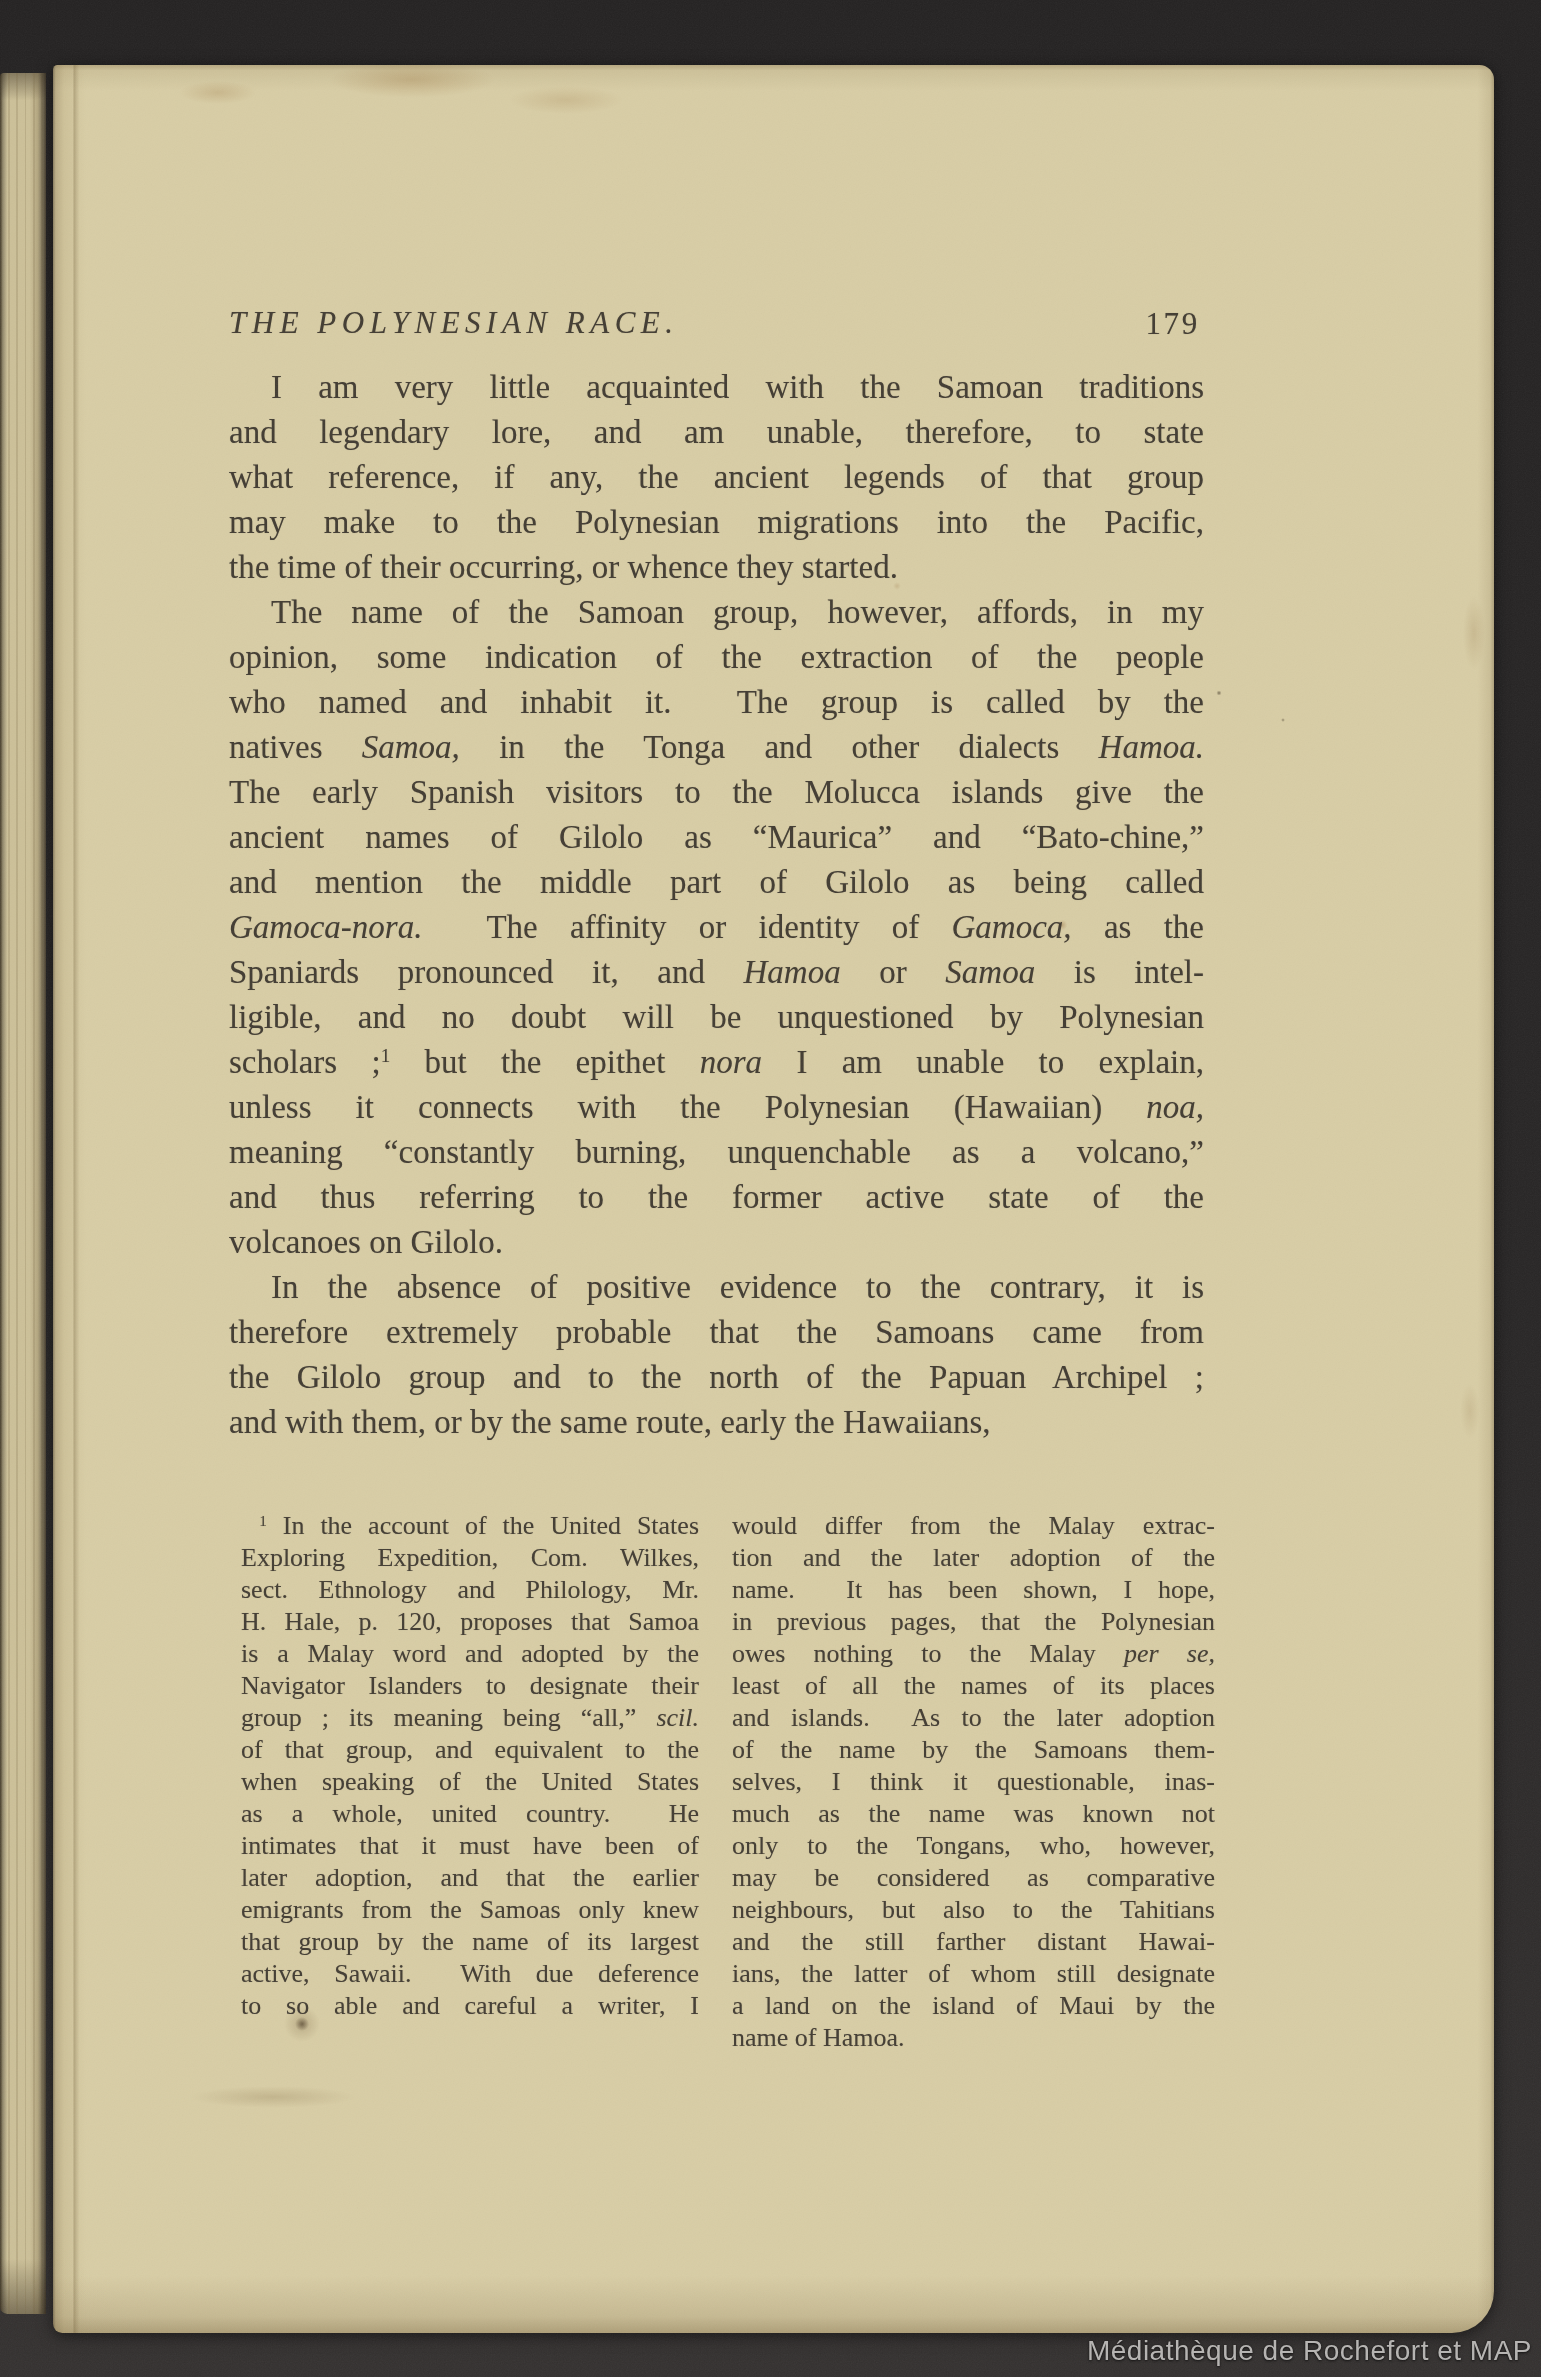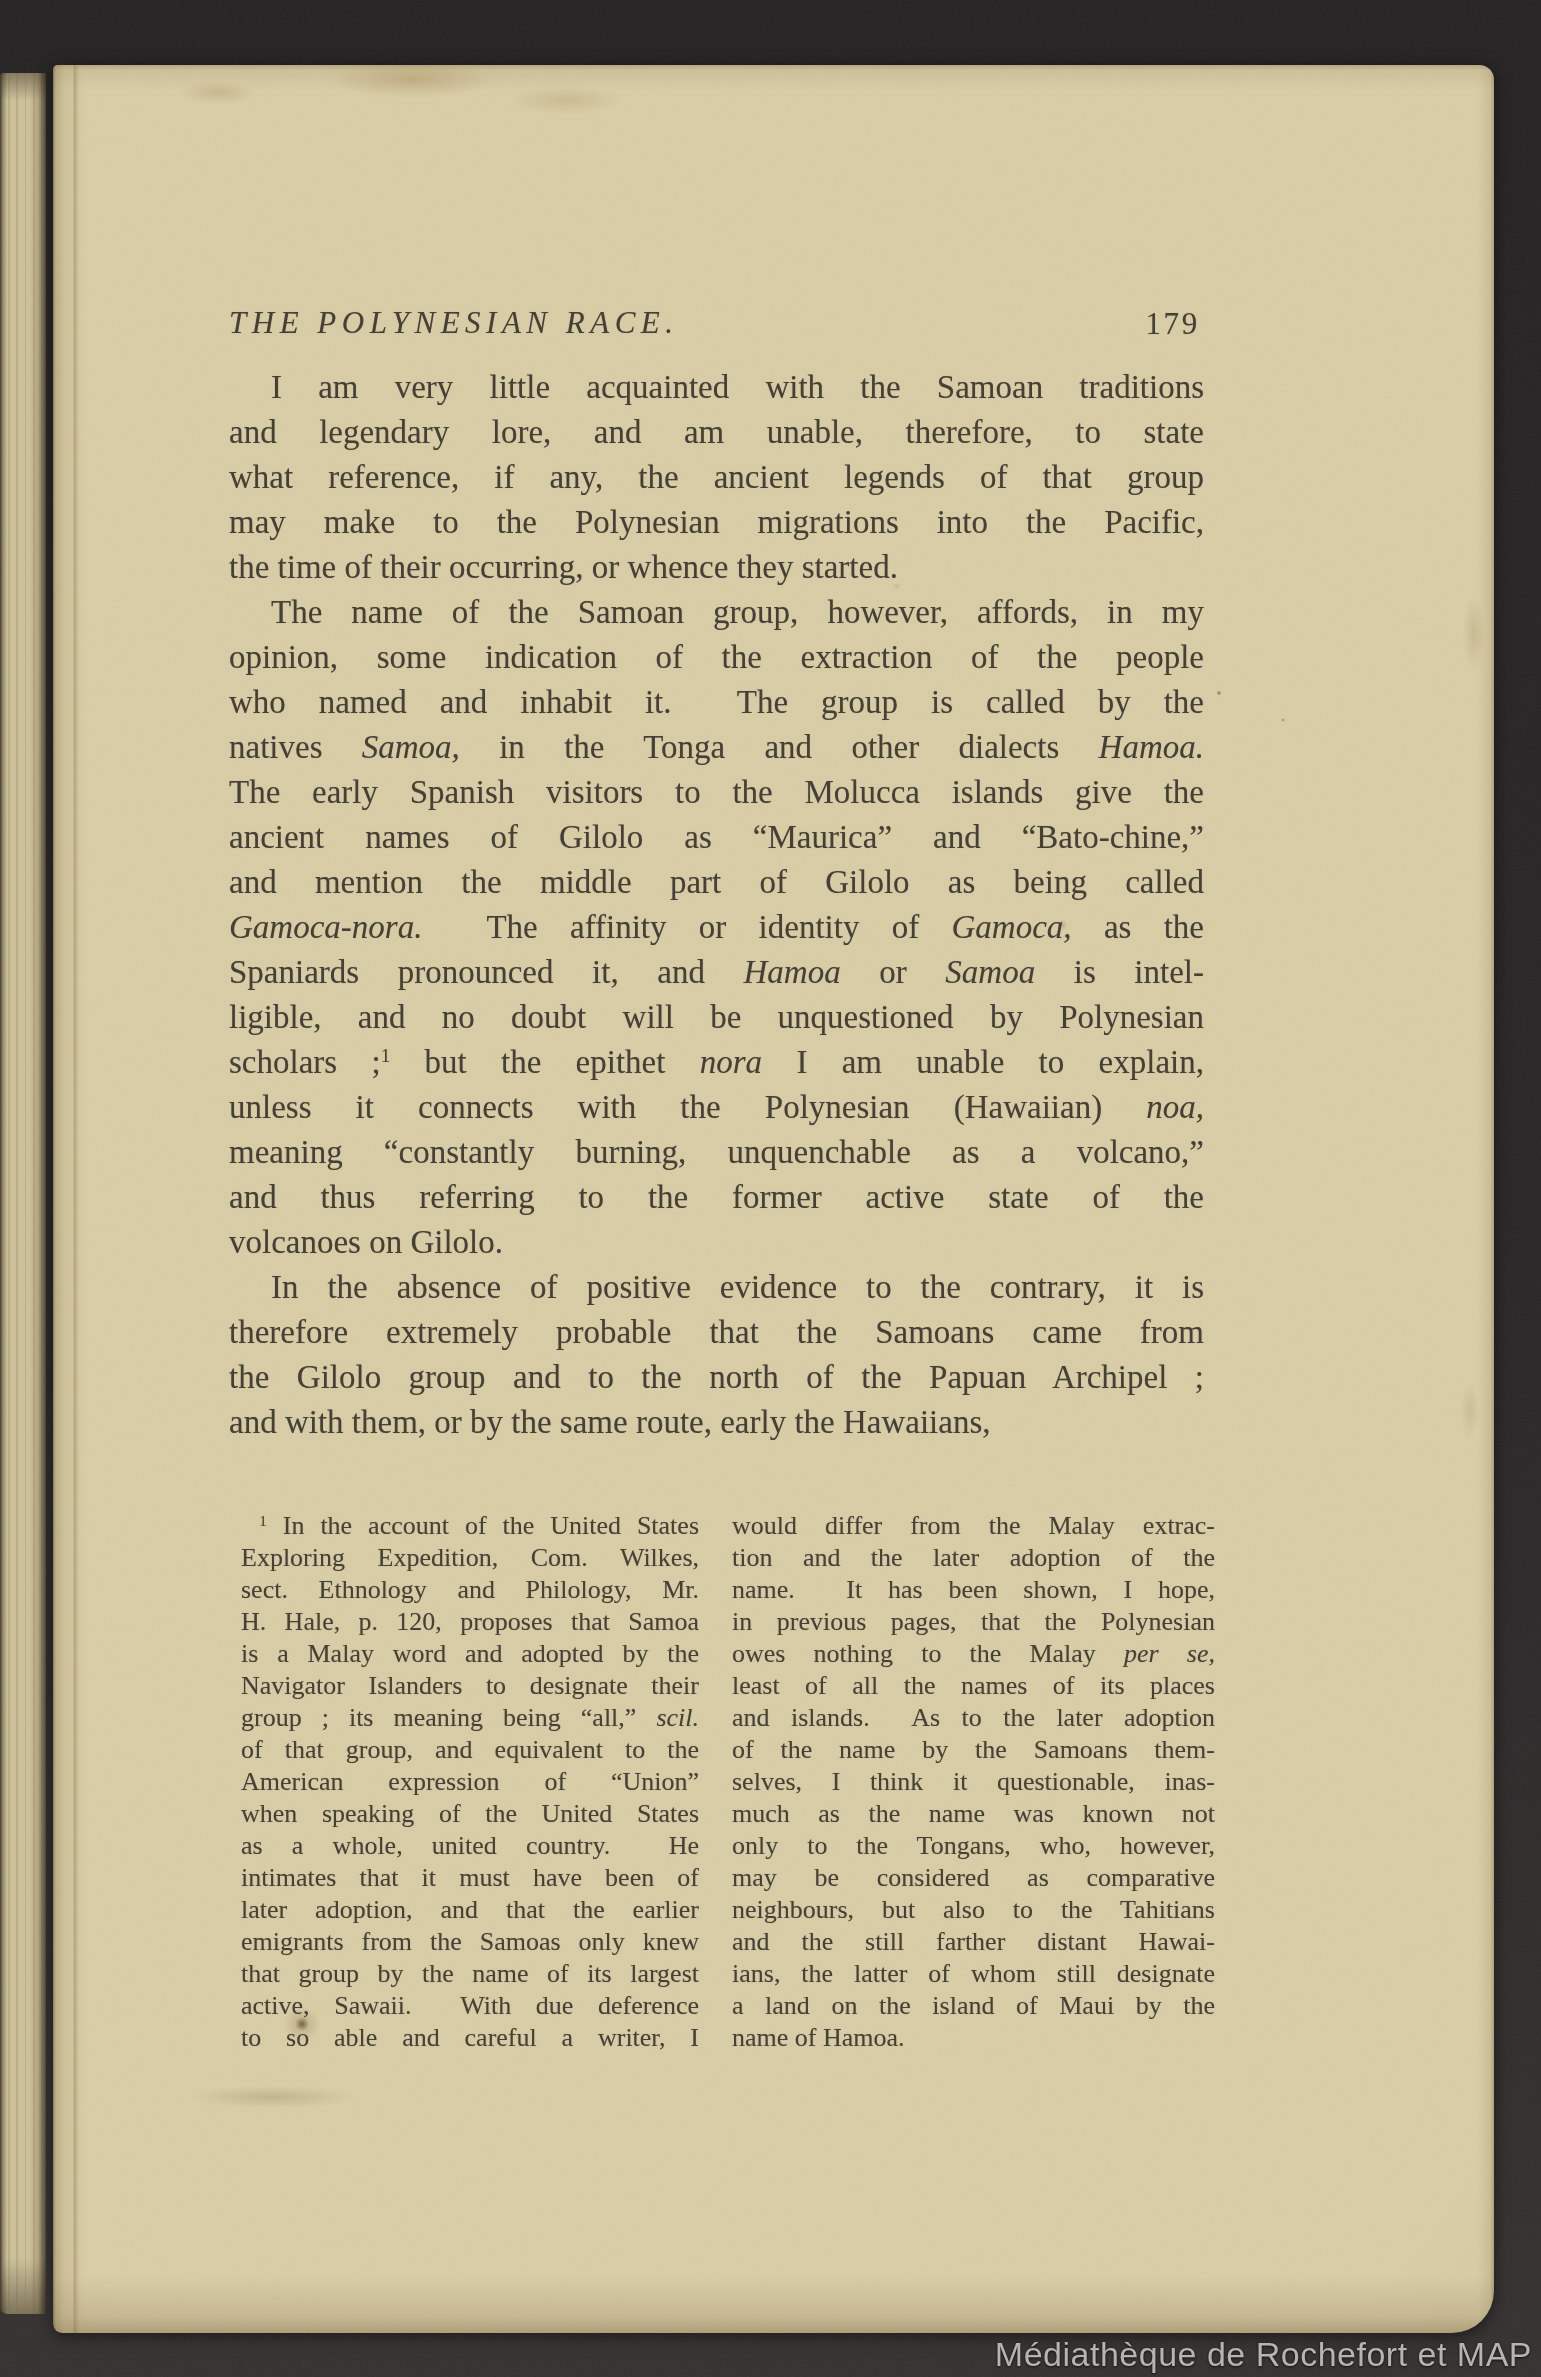--- a/index.html
+++ b/index.html
@@ -97,21 +97,21 @@
   .tline i { font-style: italic; }
   .tline sup {
     font-size: 0.58em;
     vertical-align: 0.55em;
     line-height: 0;
   }
 
   .watermark {
     position: absolute; right: 10px; top: 2335px;
     font-family: "Liberation Sans", "DejaVu Sans", sans-serif;
-    font-size: 34px; letter-spacing: 0.5px;
+    font-size: 28px; letter-spacing: 0.5px;
     color: rgba(206,204,201,0.88);
     text-shadow: 0 0.9px 2.7px rgba(0,0,0,0.75), 0 0 0.9px rgba(0,0,0,0.5);
   }
 
   .noise-overlay {
     position: absolute; left: 0; top: 0; width: 1542px; height: 2377px;
     opacity: 0.06; pointer-events: none;
   }
 </style>
 </head>
@@ -161,21 +161,20 @@
 
   <div class="footnote-col footnote-left">
       <div class="tline" style="padding-left: 18.3px;"><sup>1</sup><span> In the account of the United States</span></div>
       <div class="tline"><span>Exploring Expedition, Com. Wilkes,</span></div>
       <div class="tline"><span>sect. Ethnology and Philology, Mr.</span></div>
       <div class="tline"><span>H. Hale, p. 120, proposes that Samoa</span></div>
       <div class="tline"><span>is a Malay word and adopted by the</span></div>
       <div class="tline"><span>Navigator Islanders to designate their</span></div>
       <div class="tline"><span>group ; its meaning being “all,” </span><i>scil.</i></div>
       <div class="tline"><span>of that group, and equivalent to the</span></div>
-      <div class="tline"><span>American expression of “Union”</span></div>
       <div class="tline"><span>when speaking of the United States</span></div>
       <div class="tline"><span>as a whole, united country.  He</span></div>
       <div class="tline"><span>intimates that it must have been of</span></div>
       <div class="tline"><span>later adoption, and that the earlier</span></div>
       <div class="tline"><span>emigrants from the Samoas only knew</span></div>
       <div class="tline"><span>that group by the name of its largest</span></div>
       <div class="tline"><span>active, Sawaii.  With due deference</span></div>
       <div class="tline"><span>to so able and careful a writer, I</span></div>
     </div>
 

